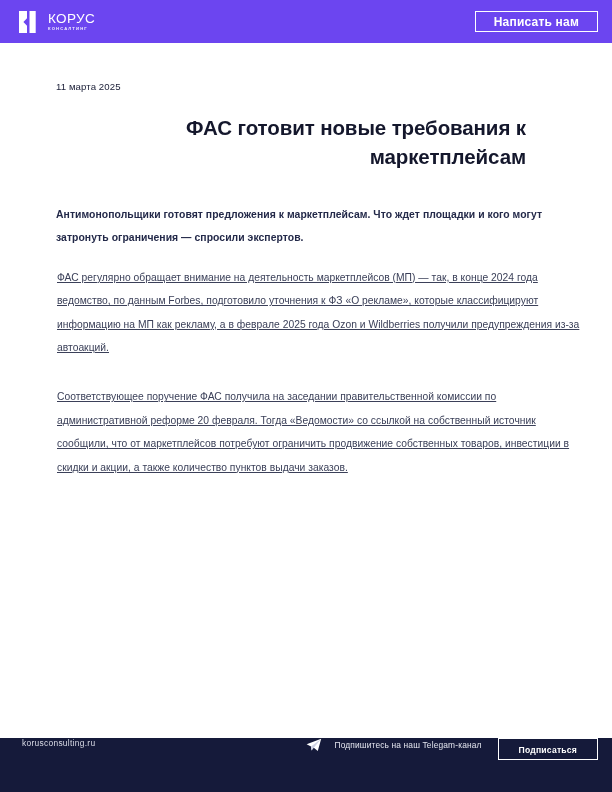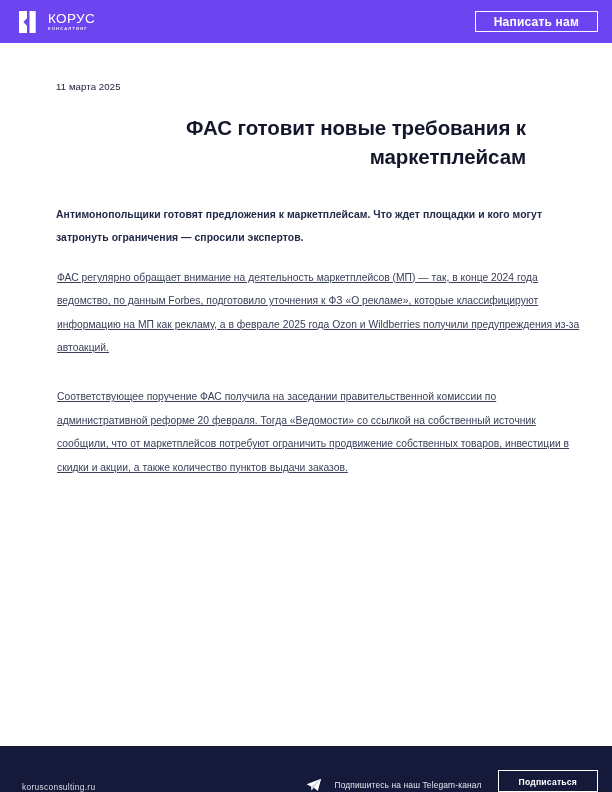--- a/index.html
+++ b/index.html
@@ -137,24 +137,24 @@
   .article-body p.gap-lg {
     margin-top: 26px;
   }
 
   
   .site-footer {
     position: absolute;
     bottom: 0;
     left: 0;
     width: 612px;
-    height: 46px;
+    height: 54px;
     background: #151a3a;
     display: flex;
-    align-items: flex-end;
+    align-items: flex-start;
     box-sizing: border-box;
     padding: 0 14px 0 22px;
   }
 
   .footer-url {
     color: #d9dbe6;
     font-size: 8.4px;
     letter-spacing: 0.3px;
     text-decoration: none;
     flex: 0 0 auto;

